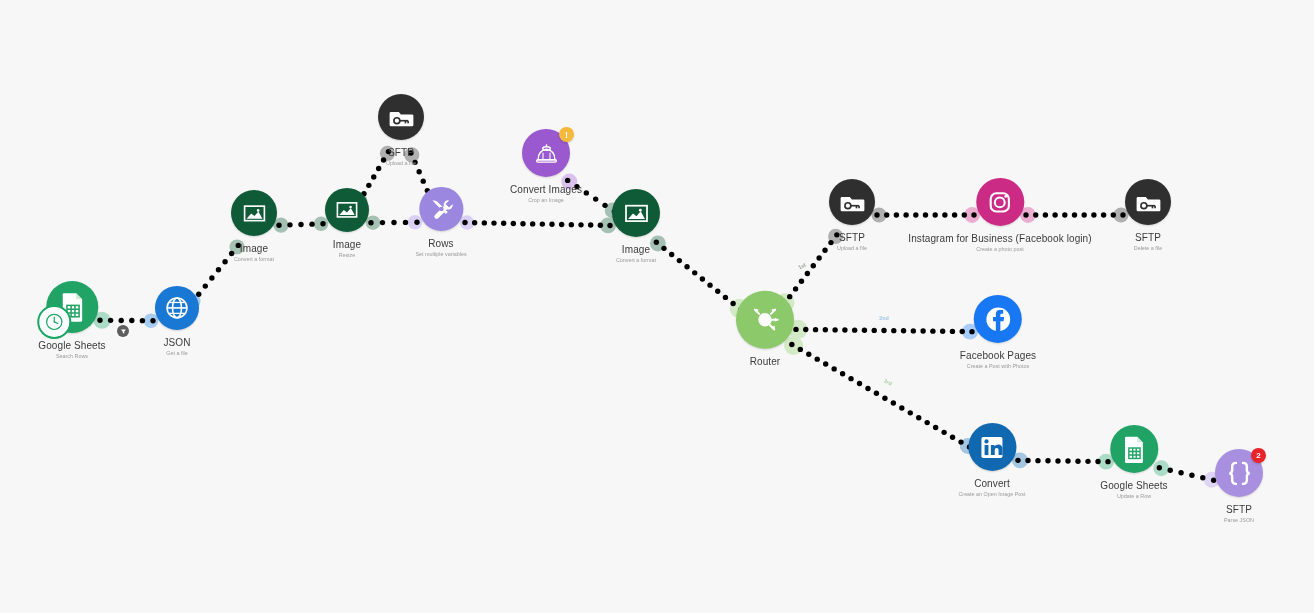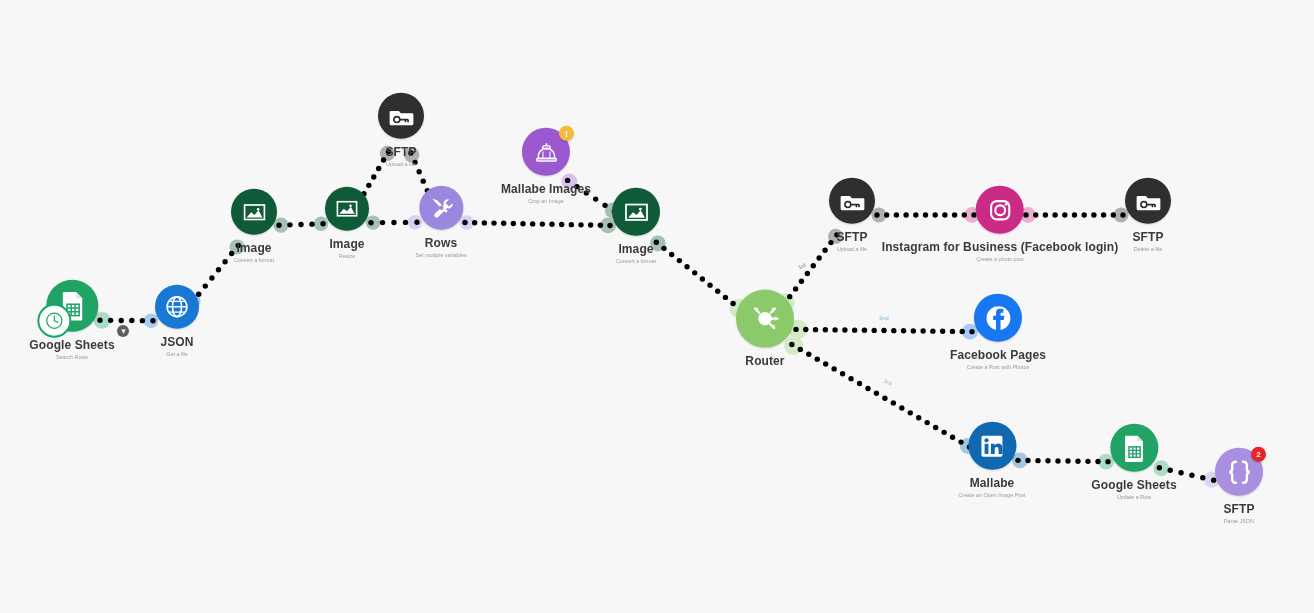--- a/index.html
+++ b/index.html
@@ -37,22 +37,22 @@
     box-shadow: 0 1px 2px rgba(0,0,0,0.14);
   }
   .bulb svg { display: block; }
   .labels {
     margin-top: 7px;
     text-align: center;
     white-space: nowrap;
     line-height: 1.15;
   }
   .ttl {
-    font-size: 12px;
-    font-weight: bold;
+    font-size: 10px;
+    font-weight: normal;
     color: #3b3b3b;
     letter-spacing: 0.1px;
   }
   .sub {
     font-size: 5.4px;
     color: #9b9b9b;
     margin-top: 1.5px;
   }
   .warn-badge {
     position: absolute;
@@ -463,21 +463,21 @@
               <ellipse cx="50" cy="36" rx="11" ry="5" fill="none" stroke="#fff" stroke-width="4"></ellipse>
               <line x1="50" y1="24" x2="50" y2="32" stroke="#fff" stroke-width="4"></line>
               <rect x="22" y="68" width="56" height="7" rx="3" fill="none" stroke="#fff" stroke-width="4"></rect>
               <line x1="40" y1="48" x2="40" y2="68" stroke="#fff" stroke-width="3"></line>
               <line x1="60" y1="48" x2="60" y2="68" stroke="#fff" stroke-width="3"></line>
             </svg>
           </span>
           <div class="warn-badge">!</div>
         </div>
         <div class="labels">
-          <div class="ttl">Mallabe Images</div>
+          <div class="ttl">Convert Images</div>
           <div class="sub">Crop an Image</div>
         </div>
       </div>
       <div class="node" style="left: 636px; top: 226px;">
         <div class="bulb" style="width: 48px; height: 48px; background: rgb(15, 91, 56);">
           <span>
             <svg width="35" height="35" viewBox="0 0 100 100">
               <rect x="20" y="28" width="60" height="44" fill="none" stroke="#fff" stroke-width="5"></rect>
               <path d="M26 66 L40 50 L50 58 L62 44 L74 66 Z" fill="#fff"></path>
               <circle cx="61" cy="41" r="4" fill="#fff"></circle>
@@ -523,21 +523,21 @@
               <line x1="62" y1="60" x2="62" y2="68" stroke="#2f2f2f" stroke-width="5"></line>
               <line x1="70" y1="60" x2="70" y2="68" stroke="#2f2f2f" stroke-width="5"></line>
             </svg>
           </span>
         </div>
         <div class="labels">
           <div class="ttl">SFTP</div>
           <div class="sub">Upload a file</div>
         </div>
       </div>
-      <div class="node" style="left: 1000px; top: 224px;">
+      <div class="node" style="left: 1000px; top: 215px;">
         <div class="bulb" style="width: 48px; height: 48px; background: rgb(203, 42, 133);">
           <span>
             <svg width="35" height="35" viewBox="0 0 100 100">
               <rect x="24" y="24" width="52" height="52" rx="16" fill="none" stroke="#fff" stroke-width="6"></rect>
               <circle cx="50" cy="50" r="14" fill="none" stroke="#fff" stroke-width="6"></circle>
               <circle cx="67" cy="33" r="4" fill="#fff"></circle>
             </svg>
           </span>
         </div>
         <div class="labels">
@@ -581,21 +581,21 @@
           <span>
             <svg width="35" height="35" viewBox="0 0 100 100">
               <rect x="20" y="20" width="60" height="60" rx="5" fill="#fff"></rect>
               <rect x="29" y="43" width="11" height="29" fill="#1069b0"></rect>
               <circle cx="34.5" cy="33" r="6" fill="#1069b0"></circle>
               <path d="M47 43 h10 v4 q4 -5 11 -5 q12 0 12 14 v16 h-11 v-14 q0 -6 -6 -6 q-5 0 -5 6 v14 h-11 z" fill="#1069b0"></path>
             </svg>
           </span>
         </div>
         <div class="labels">
-          <div class="ttl">Mallabe</div>
+          <div class="ttl">Convert</div>
           <div class="sub">Create an Open Image Post</div>
         </div>
       </div>
       <div class="node" style="left: 1134px; top: 462px;">
         <div class="bulb" style="width: 48px; height: 48px; background: rgb(33, 163, 102);">
           <span>
             <svg width="35" height="35" viewBox="0 0 100 100">
               <path d="M28 14 h32 l16 16 v56 a3 3 0 0 1 -3 3 H28 a3 3 0 0 1 -3 -3 V17 a3 3 0 0 1 3 -3 z" fill="#ffffff"></path>
               <path d="M60 14 l16 16 H63 a3 3 0 0 1 -3 -3 z" fill="#d6e8dc"></path>
               <rect x="36" y="46" width="32" height="30" fill="none" stroke="#21a366" stroke-width="4"></rect>

